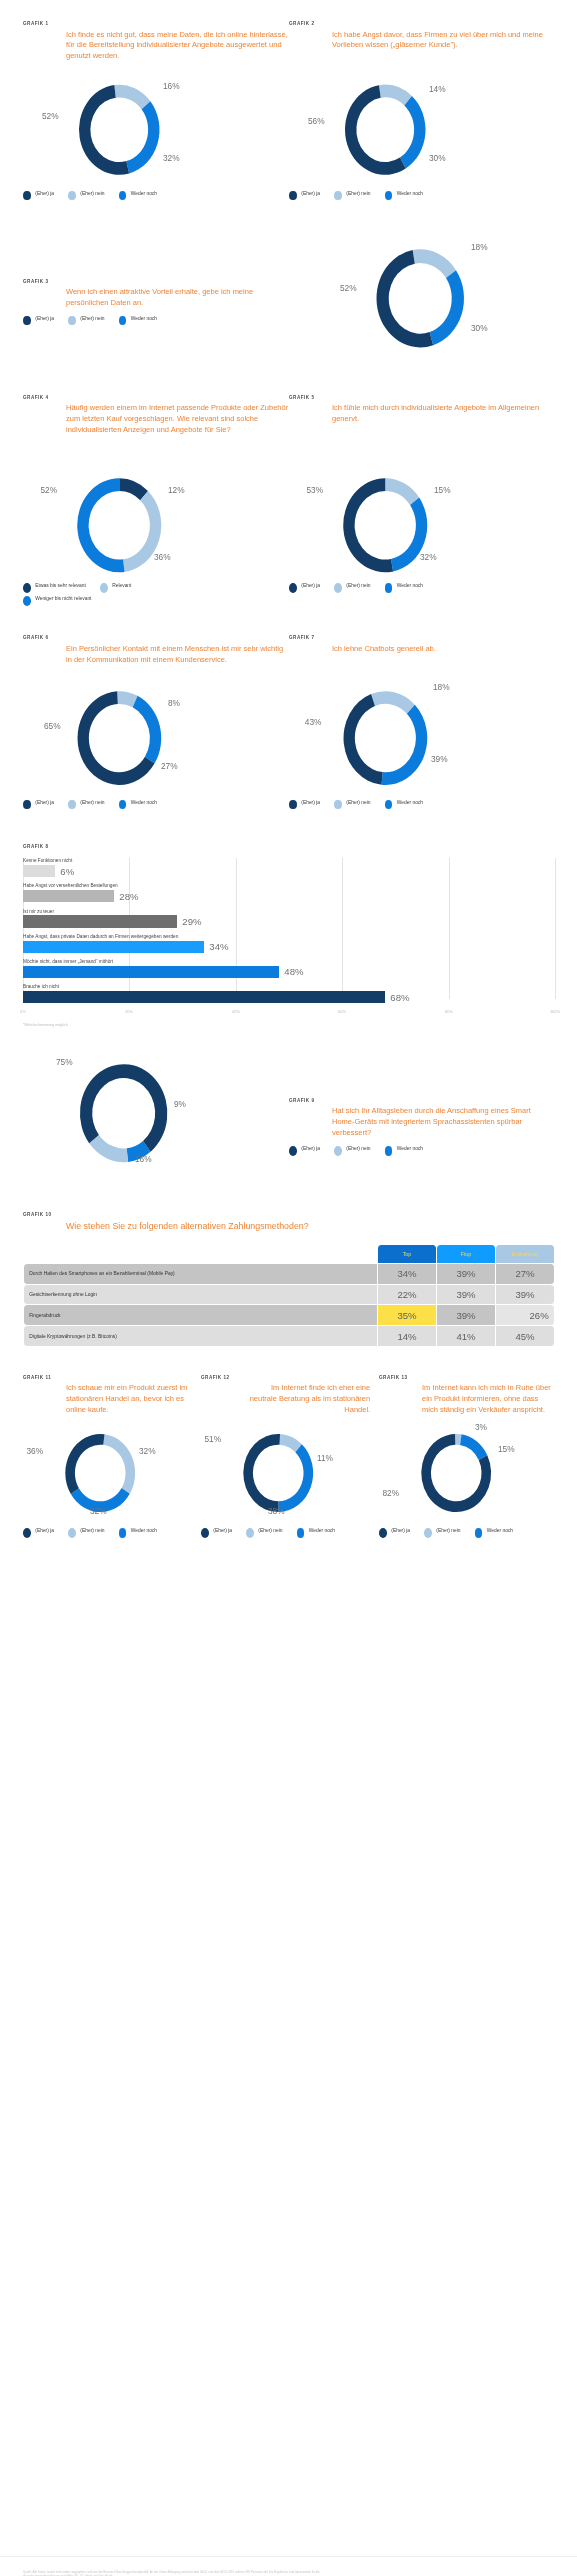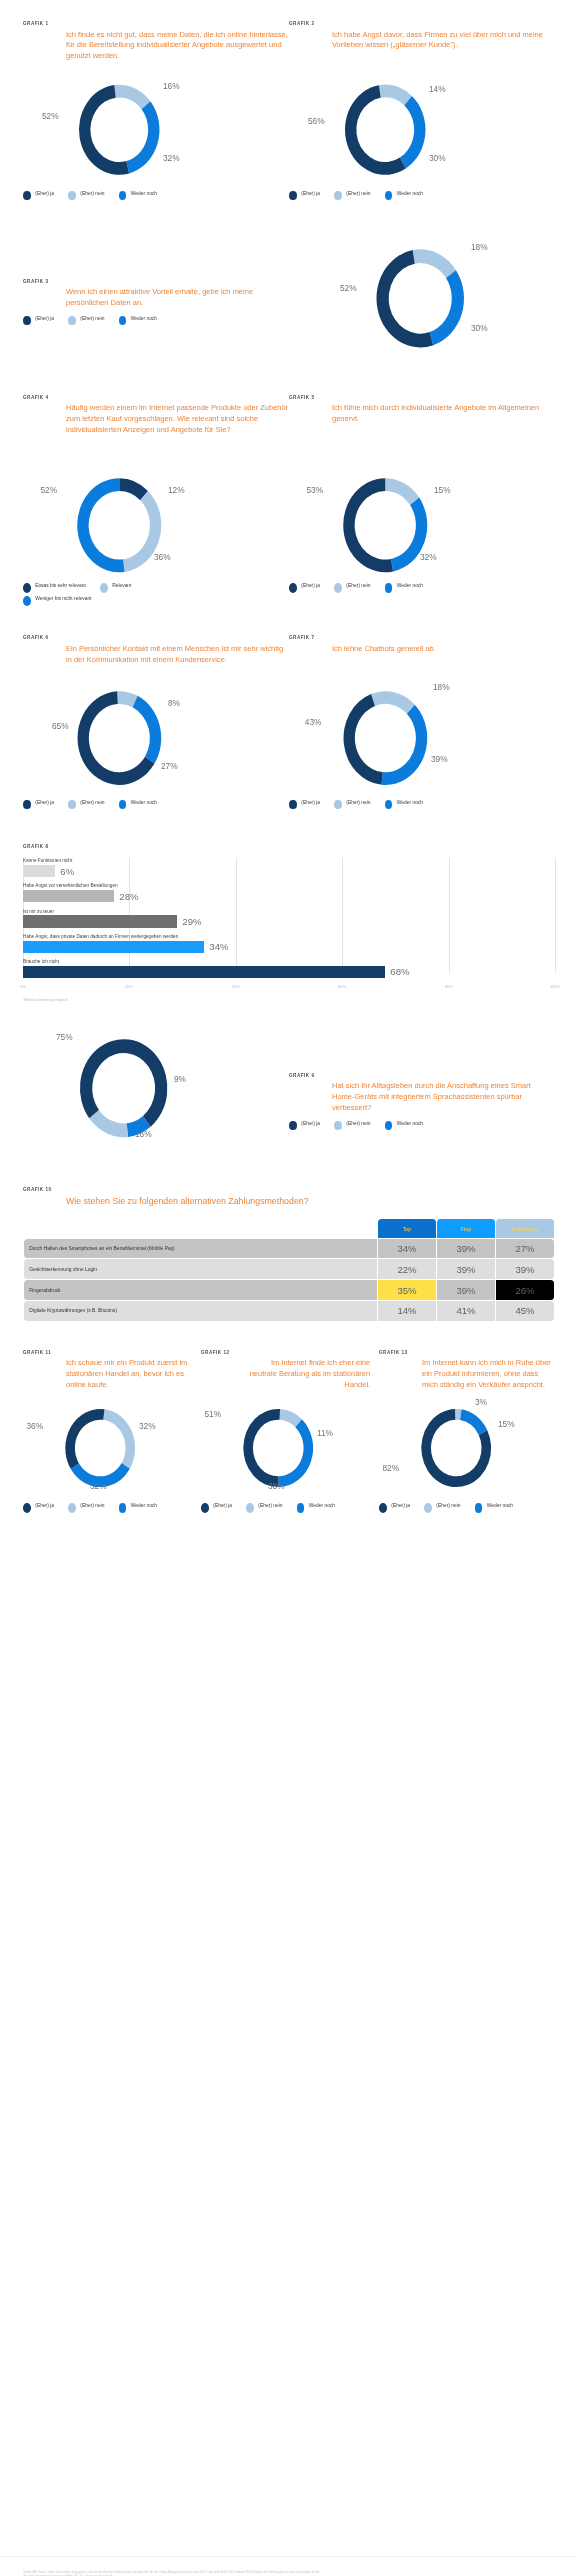--- a/index.html
+++ b/index.html
@@ -271,21 +271,21 @@
       <div class="donut-wrap" style="height:109px;">
         <div id="donut-g6-svg">
             <svg width="266" height="109" viewBox="0 0 304 125">
               <path d="M 107.4878741003387 8.313676211594107 A 48 53.760000000000005 0 0 1 130.8910927698717 13.598862849418069 L 125.23308847803146 26.70750416103401 A 35 39.2 0 0 0 108.16824153149697 22.8537222376207 Z" fill="#a8c8e4"></path>
               <path d="M 130.8910927698717 13.598862849418069 A 48 53.760000000000005 0 0 1 150.25618726138035 91.27979452240785 L 139.35346987808984 83.34985017258907 A 35 39.2 0 0 0 125.23308847803146 26.70750416103401 Z" fill="#0b7bdc"></path>
               <path d="M 150.25618726138035 91.27979452240785 A 48 53.760000000000005 0 1 1 107.48787410033867 8.313676211594107 L 108.16824153149695 22.8537222376207 A 35 39.2 0 1 0 139.35346987808984 83.34985017258907 Z" fill="#133c66"></path>
             </svg>
           </div>
       <div class="dlabel" style="left: 145px; top: 14px;">8%</div>
           <div class="dlabel" style="left: 138px; top: 77px;">27%</div>
-          <div class="dlabel" style="left: 29px; top: 37px;">65%</div>
+          <div class="dlabel" style="left: 21px; top: 37px;">65%</div>
         </div>
       <div class="legend" id="legend-g6">
           <div class="legend-item">
             <span class="legend-dot" style="background: rgb(19, 60, 102);"></span>
             <span class="legend-text">(Eher) ja</span>
           </div>
           <div class="legend-item">
             <span class="legend-dot" style="background: rgb(168, 200, 228);"></span>
             <span class="legend-text">(Eher) nein</span>
           </div>
@@ -357,20 +357,27 @@
           <div class="bar-line">
             <div class="bar-fill" style="width: 154px; background: rgb(110, 110, 110);"></div>
             <div class="bar-val">29%</div>
           </div>
         </div>
         <div class="bar-row">
           <div class="bar-cat">Habe Angst, dass private Daten dadurch an Firmen weitergegeben werden</div>
           <div class="bar-line">
             <div class="bar-fill" style="width: 181px; background: rgb(26, 156, 252);"></div>
             <div class="bar-val">34%</div>
+          </div>
+        </div>
+        <div class="bar-row">
+          <div class="bar-cat">Möchte nicht, dass immer „Jemand“ mithört</div>
+          <div class="bar-line">
+            <div class="bar-fill" style="width: 256px; background: rgb(11, 123, 220);"></div>
+            <div class="bar-val">48%</div>
           </div>
         </div>
         <div class="bar-row">
           <div class="bar-cat">Brauche ich nicht</div>
           <div class="bar-line">
             <div class="bar-fill" style="width: 362px; background: rgb(19, 60, 102);"></div>
             <div class="bar-val">68%</div>
           </div>
         </div>
         <div class="bar-axis">
@@ -442,21 +449,21 @@
           <tr>
             <td class="label" style="background: rgb(222, 222, 222); border-radius: 3.5px 0px 0px 3.5px;">Gesichtserkennung ohne Login</td>
             <td class="val" style="background: rgb(222, 222, 222);">22%</td>
             <td class="val" style="background: rgb(222, 222, 222);">39%</td>
             <td class="val" style="background: rgb(222, 222, 222); border-radius: 0px 3.5px 3.5px 0px;">39%</td>
           </tr>
           <tr>
             <td class="label" style="background: rgb(196, 196, 196); border-radius: 3.5px 0px 0px 3.5px;">Fingerabdruck</td>
             <td class="val" style="background: #fde047;">35%</td>
             <td class="val" style="background: rgb(196, 196, 196);">39%</td>
-            <td class="val" style="background: #000000; border-radius: 0px 3.5px 3.5px 0px;">26%</td>
+            <td class="val" style="background: #e5e5e5; border-radius: 0px 3.5px 3.5px 0px; text-align: right;">26%</td>
           </tr>
           <tr>
             <td class="label" style="background: rgb(222, 222, 222); border-radius: 3.5px 0px 0px 3.5px;">Digitale Kryptowährungen (z.B. Bitcoins)</td>
             <td class="val" style="background: rgb(222, 222, 222);">14%</td>
             <td class="val" style="background: rgb(222, 222, 222);">41%</td>
             <td class="val" style="background: rgb(222, 222, 222); border-radius: 0px 3.5px 3.5px 0px;">45%</td>
           </tr>
         </tbody>
       </table>
   </div>

